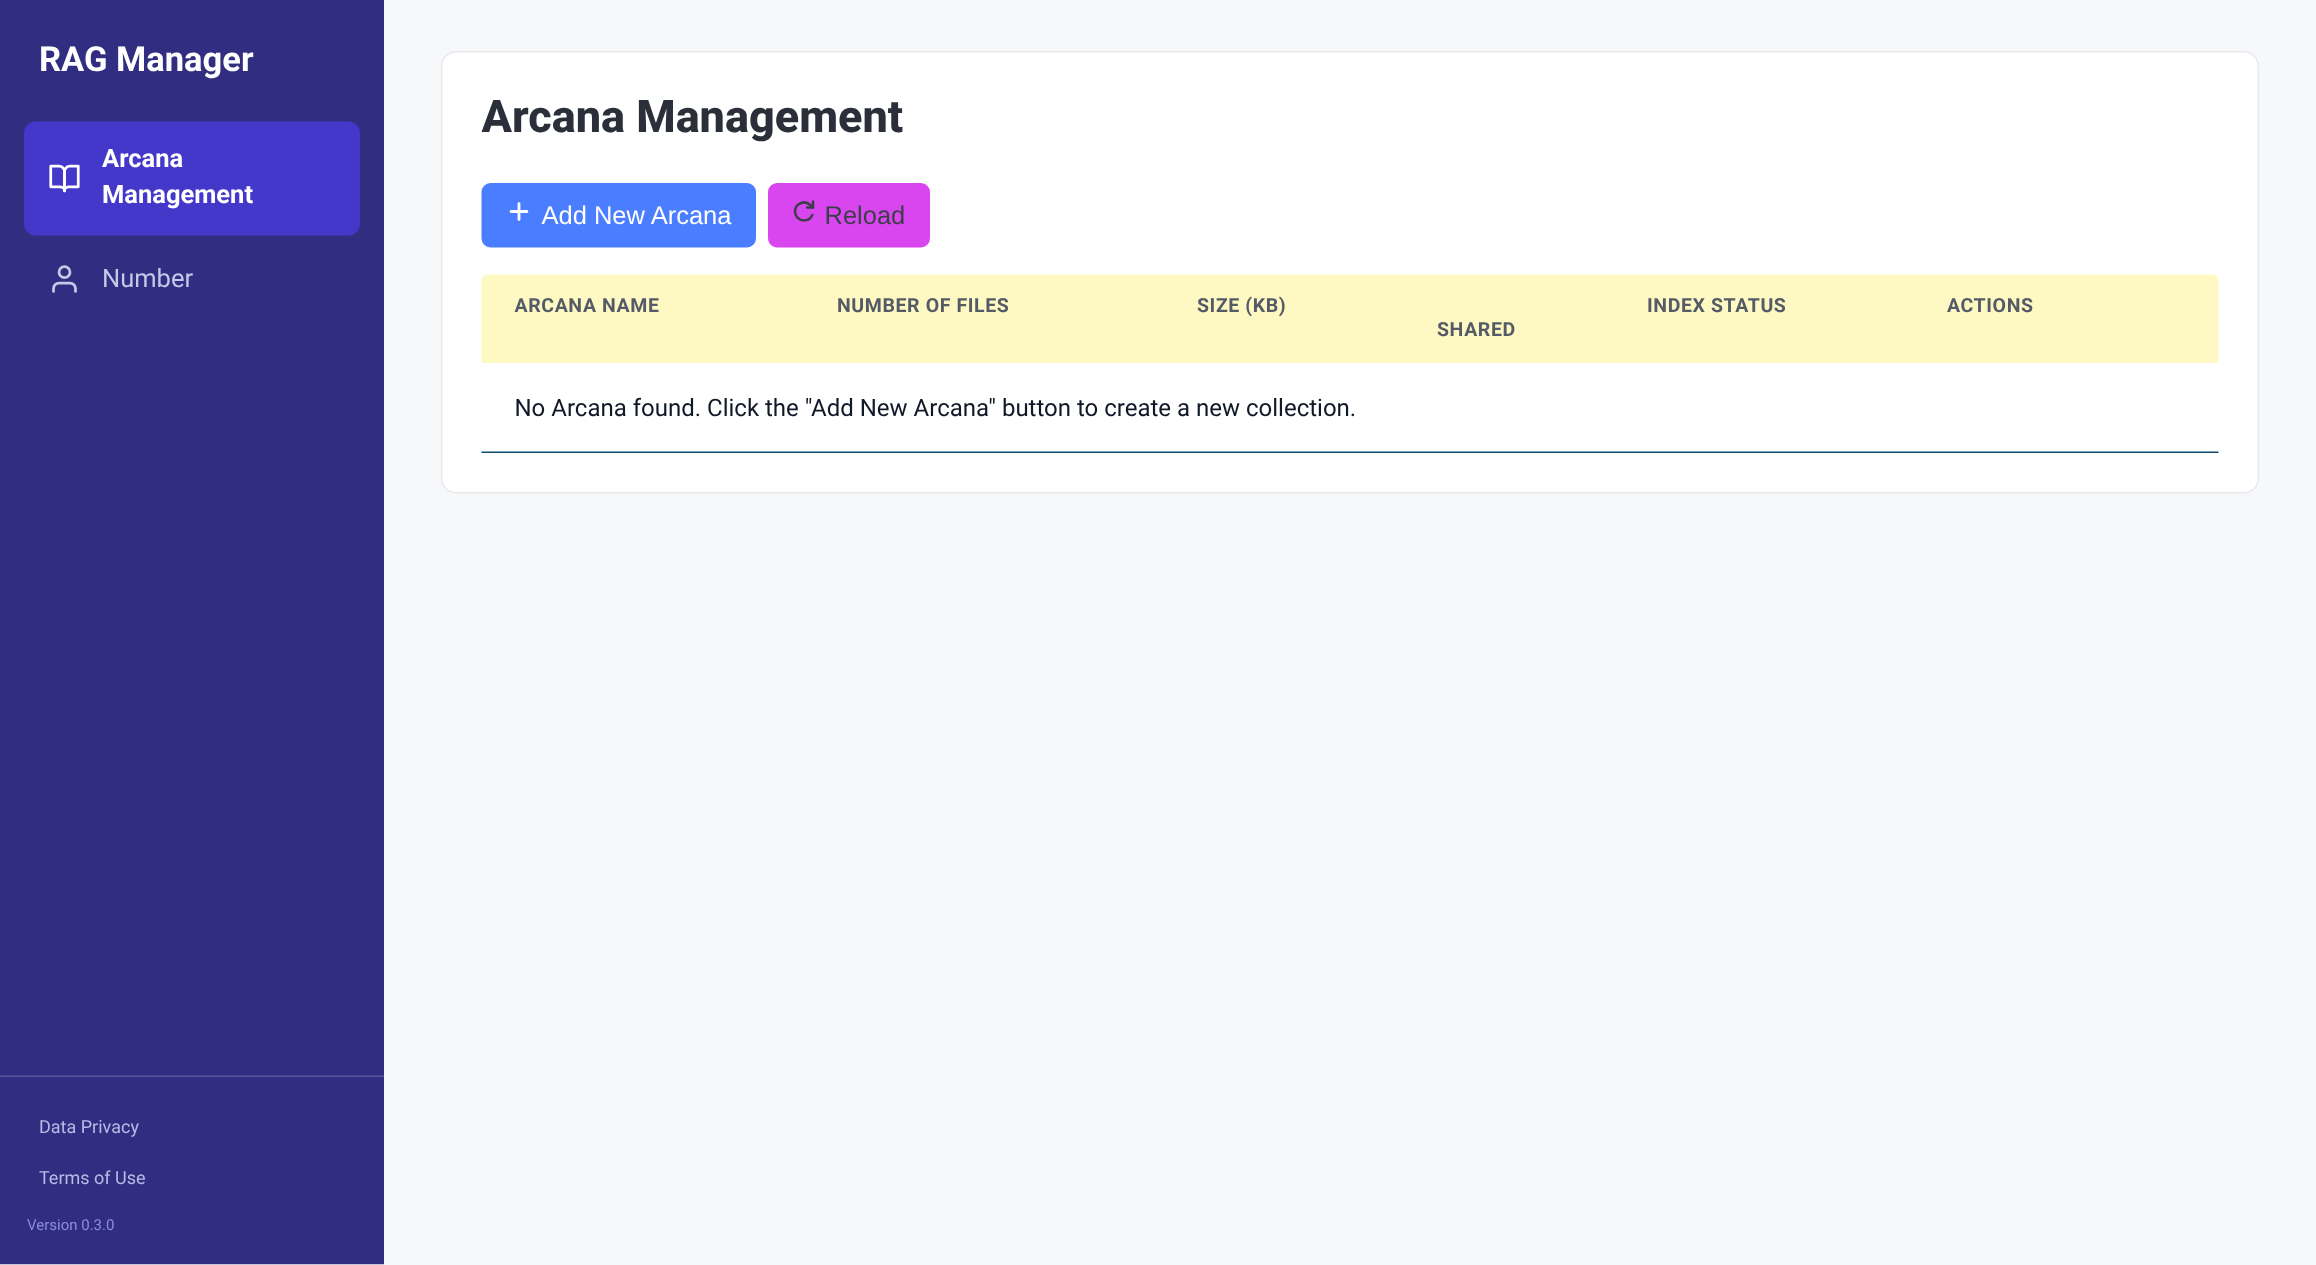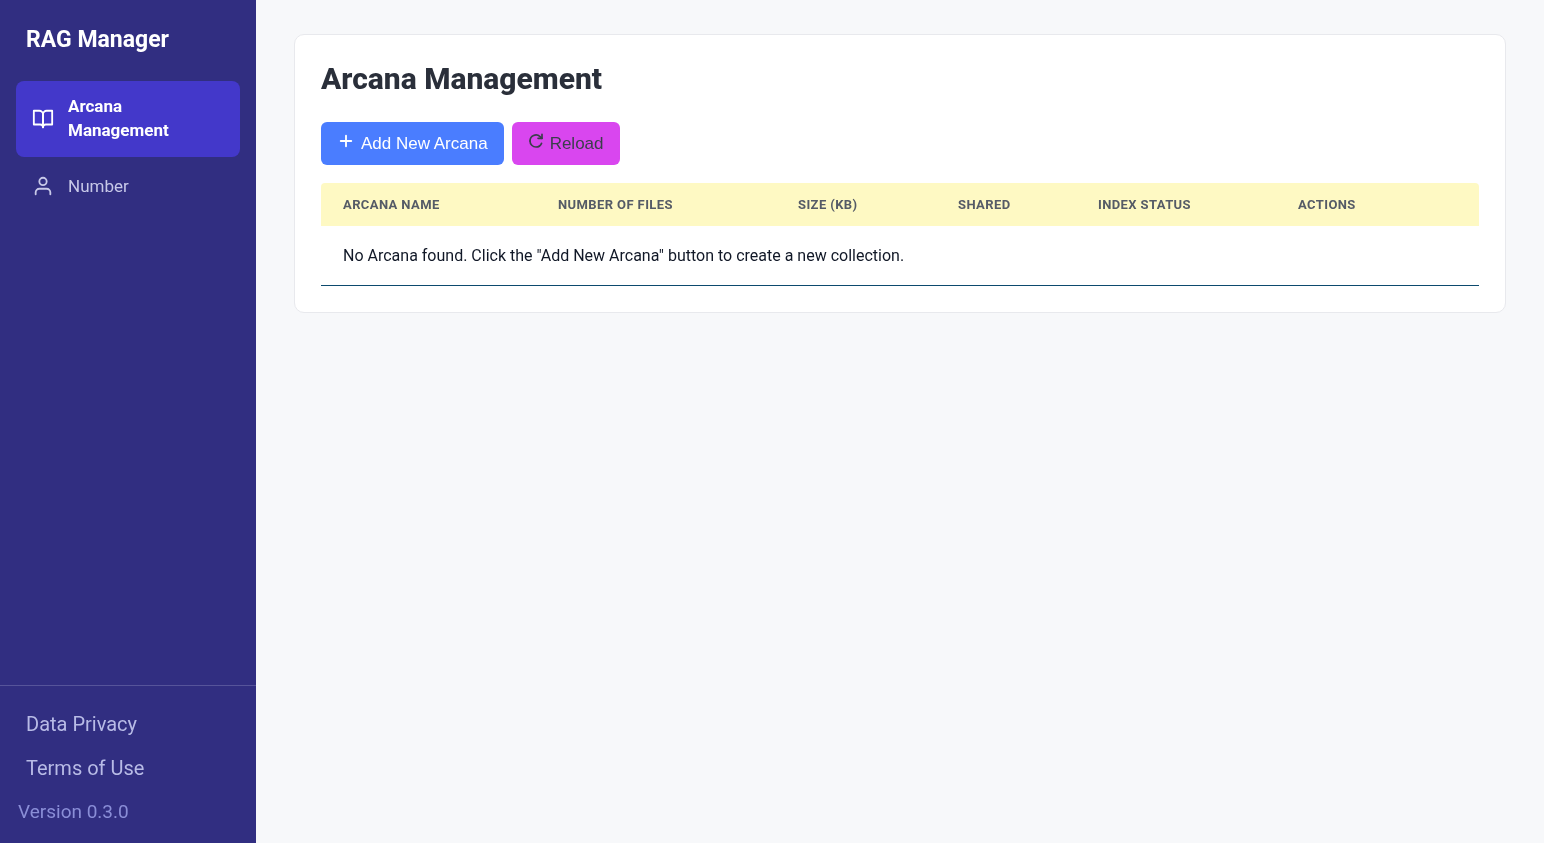--- a/index.html
+++ b/index.html
@@ -63,27 +63,27 @@
       line-height: 1.4;
     }
     .sidebar-footer {
       border-top: 1px solid rgba(199, 200, 232, 0.25);
       padding: 16px 0 14px 0;
     }
     .footer-link {
       display: block;
       padding: 10px 26px;
       color: #b8bbe6;
-      font-size: 20px;
+      font-size: 12px;
       cursor: pointer;
     }
     .version {
       padding: 10px 18px 6px 18px;
       color: #8a8ed7;
-      font-size: 19px;
+      font-size: 10px;
     }
     .main {
       flex: 1;
       padding: 34px 38px;
       overflow-y: auto;
     }
     .card {
       background: #fff;
       border: 1px solid #e8e9ed;
       border-radius: 10px;
@@ -135,21 +135,21 @@
       font-size: 13px;
       font-weight: 700;
       letter-spacing: 0.4px;
       color: #555b66;
       text-transform: uppercase;
       padding: 0 22px;
     }
     .col-name { flex: 0 0 215px; }
     .col-files { flex: 0 0 240px; }
     .col-size { flex: 0 0 160px; }
-    .col-shared { flex: 0 0 140px; }
+    .col-shared { flex: 0 0 140px; margin-top: 16px; }
     .col-status { flex: 0 0 200px; }
     .col-actions { flex: 0 0 140px; }
     .empty-row {
       padding: 20px 22px;
       font-size: 16px;
       color: #111827;
       border-bottom: 1px solid #0c4a6e;
     }
     ::-webkit-scrollbar {
       width: 14px;

